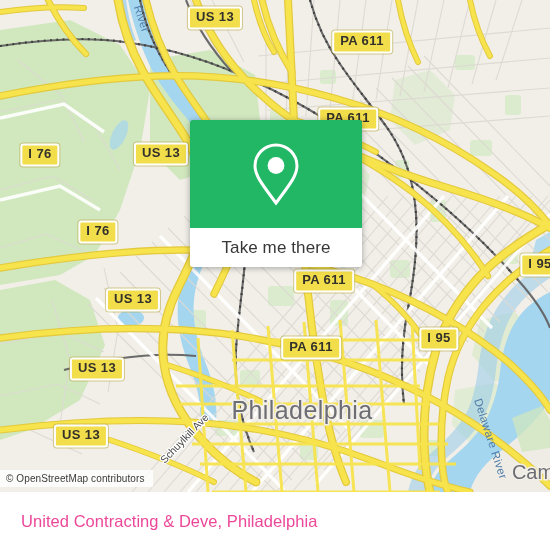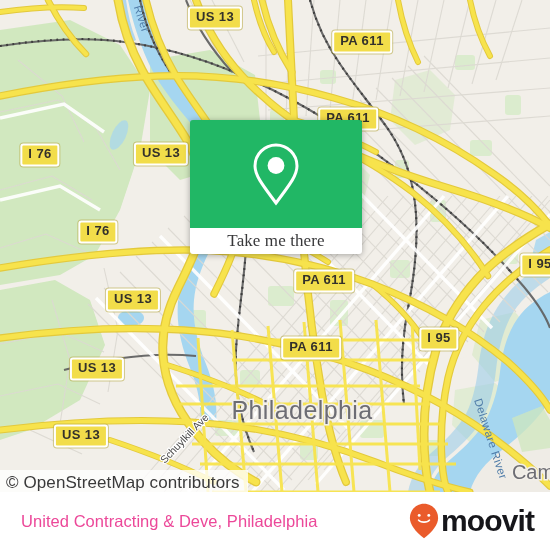--- a/index.html
+++ b/index.html
@@ -18,21 +18,21 @@
     background: #f2efe9;
     overflow: hidden;
   }
   #mapsvg { position: absolute; left: 0; top: 0; }
 
   
   #attribution {
     position: absolute; left: 0; top: 470px;
     background: rgba(255,255,255,0.78);
     padding: 3px 8px 3px 6px;
-    font-size: 17px;
+    font-size: 10px;
     color: #3a3a3a;
     letter-spacing: 0.1px;
     white-space: nowrap;
     z-index: 40;
   }
 
   
   #popup {
     position: absolute;
     left: 190px; top: 120px;
@@ -40,24 +40,24 @@
     z-index: 60;
     filter: drop-shadow(0 1px 3px rgba(0,0,0,0.32));
   }
   #popup-head {
     height: 108px;
     background: #21b765;
     border-radius: 3px 3px 0 0;
     display: flex; align-items: center; justify-content: center;
   }
   #popup-foot {
-    height: 26px;
+    height: 39px;
     background: #ffffff;
     border-radius: 0 0 3px 3px;
-    display: flex; align-items: center; justify-content: center; font-family: Liberation Serif, serif;
+    display: flex; align-items: center; justify-content: center;
   }
   #popup-label {
     font-size: 17px;
     color: #38383a;
     letter-spacing: 0.1px;
   }
   #popup-tail {
     position: absolute;
     left: 50%; margin-left: -13px;
     top: 147px;
@@ -445,25 +445,15 @@
     <div id="popup-foot">
       <span id="popup-label">Take me there</span>
     </div>
   </div>
   <div id="popup-tail"></div>
 
   <div id="bottombar">
 
     <div id="place-text">United Contracting &amp; Deve, Philadelphia</div>
 
-    <div id="brand">
-      <svg width="30" height="36" viewBox="0 0 30 36">
-        <path d="M15 0.8 C7.2 0.8 0.9 7.1 0.9 14.9 C0.9 21.5 6.3 28.4 15 35.2
-                 C23.7 28.4 29.1 21.5 29.1 14.9 C29.1 7.1 22.8 0.8 15 0.8 Z" fill="#ea5b2b"></path>
-        <circle cx="10.2" cy="12.4" r="1.45" fill="#ffffff"></circle>
-        <circle cx="19.8" cy="12.4" r="1.45" fill="#ffffff"></circle>
-        <path d="M9.6 17.1 C11.4 19.8 18.6 19.8 20.4 17.1" fill="none" stroke="#ffffff" stroke-width="1.7" stroke-linecap="round"></path>
-      </svg>
-      <span id="brand-word">moovit</span>
-    </div>
   </div>
 
 </div>
 
 </body></html>

